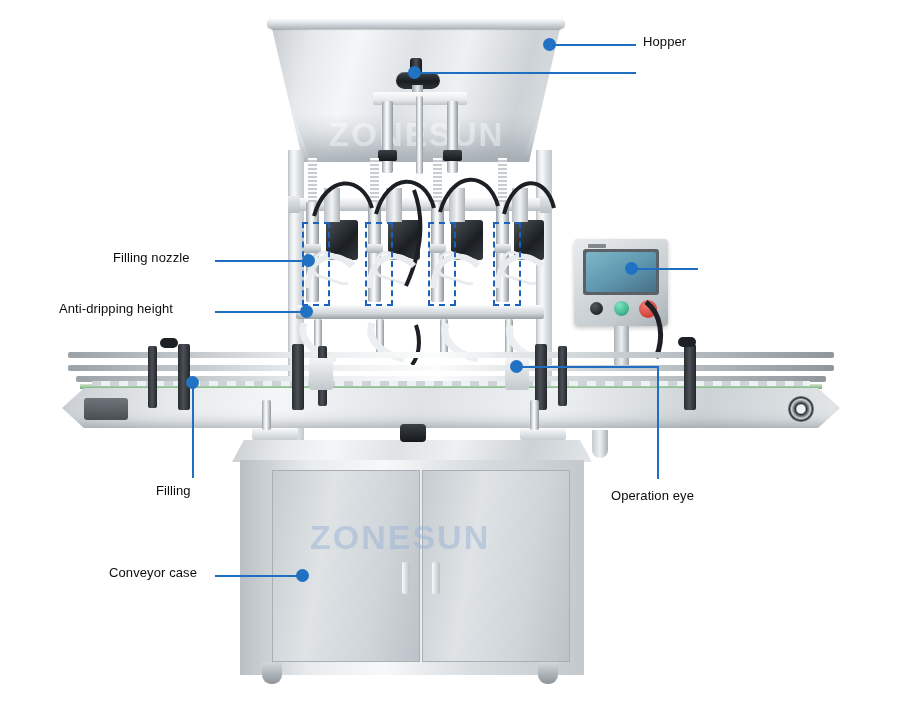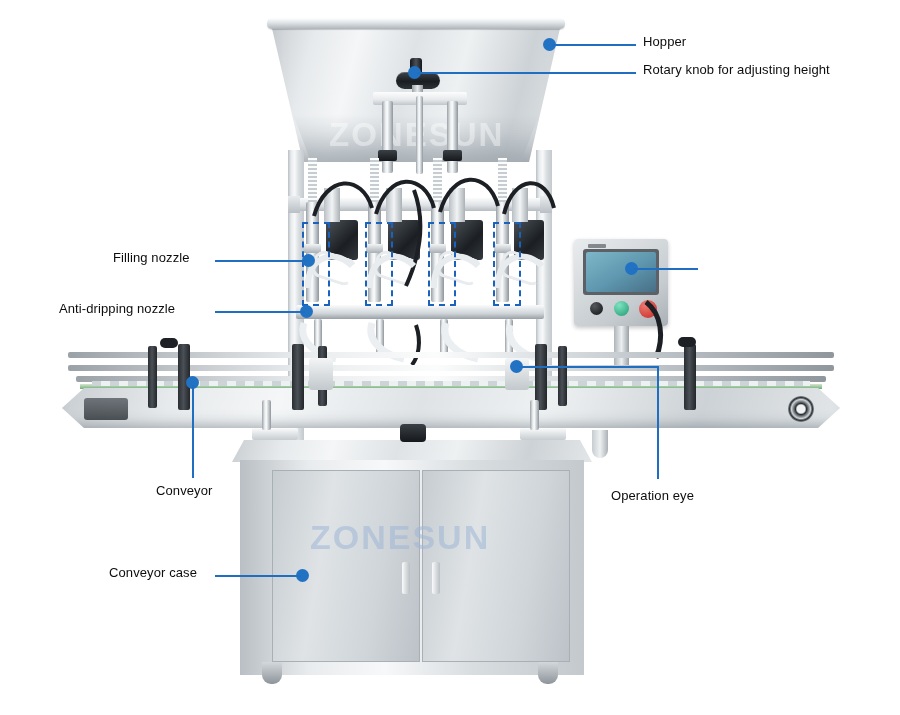--- a/index.html
+++ b/index.html
@@ -270,39 +270,38 @@
   <div class="dashbox" style="left:365px;top:222px;width:24px;height:80px;"></div>
   <div class="dashbox" style="left:428px;top:222px;width:24px;height:80px;"></div>
   <div class="dashbox" style="left:493px;top:222px;width:24px;height:80px;"></div>
 
   <div class="dot" style="left:543px;top:38px;"></div>
   <div class="lead-line lead-h" style="left:552px;top:43.5px;width:84px;"></div>
   <div class="lbl" style="left:643px;top:34px;">Hopper</div>
 
   <div class="dot" style="left:408px;top:66px;"></div>
   <div class="lead-line lead-h" style="left:417px;top:71.5px;width:219px;"></div>
-  <div class="lbl" style="left:643px;top:62px;">Rotary knob for adjusting height</div>
 
   <div class="dot" style="left:302px;top:254px;"></div>
   <div class="lead-line lead-h" style="left:215px;top:259.5px;width:92px;"></div>
   <div class="lbl" style="left:113px;top:250px;">Filling nozzle</div>
 
   <div class="dot" style="left:300px;top:305px;"></div>
   <div class="lead-line lead-h" style="left:215px;top:310.5px;width:90px;"></div>
-  <div class="lbl" style="left:59px;top:301px;">Anti-dripping nozzle</div>
+  <div class="lbl" style="left:59px;top:301px;">Anti-dripping height</div>
 
   <div class="dot" style="left:625px;top:262px;"></div>
   <div class="lead-line lead-h" style="left:634px;top:267.5px;width:64px;"></div>
 
   <div class="dot" style="left:510px;top:360px;"></div>
   <div class="lead-line lead-h" style="left:519px;top:365.5px;width:140px;"></div>
   <div class="lead-line lead-v" style="left:657px;top:365.5px;height:113px;"></div>
   <div class="lbl" style="left:611px;top:488px;">Operation eye</div>
 
   <div class="dot" style="left:186px;top:376px;"></div>
   <div class="lead-line lead-v" style="left:191.5px;top:385px;height:93px;"></div>
-  <div class="lbl" style="left:156px;top:483px;">Conveyor</div>
+  <div class="lbl" style="left:156px;top:483px;">Filling</div>
 
   <div class="dot" style="left:296px;top:569px;"></div>
   <div class="lead-line lead-h" style="left:215px;top:574.5px;width:86px;"></div>
   <div class="lbl" style="left:109px;top:565px;">Conveyor case</div>
 
 </div>
 
 </body></html>

